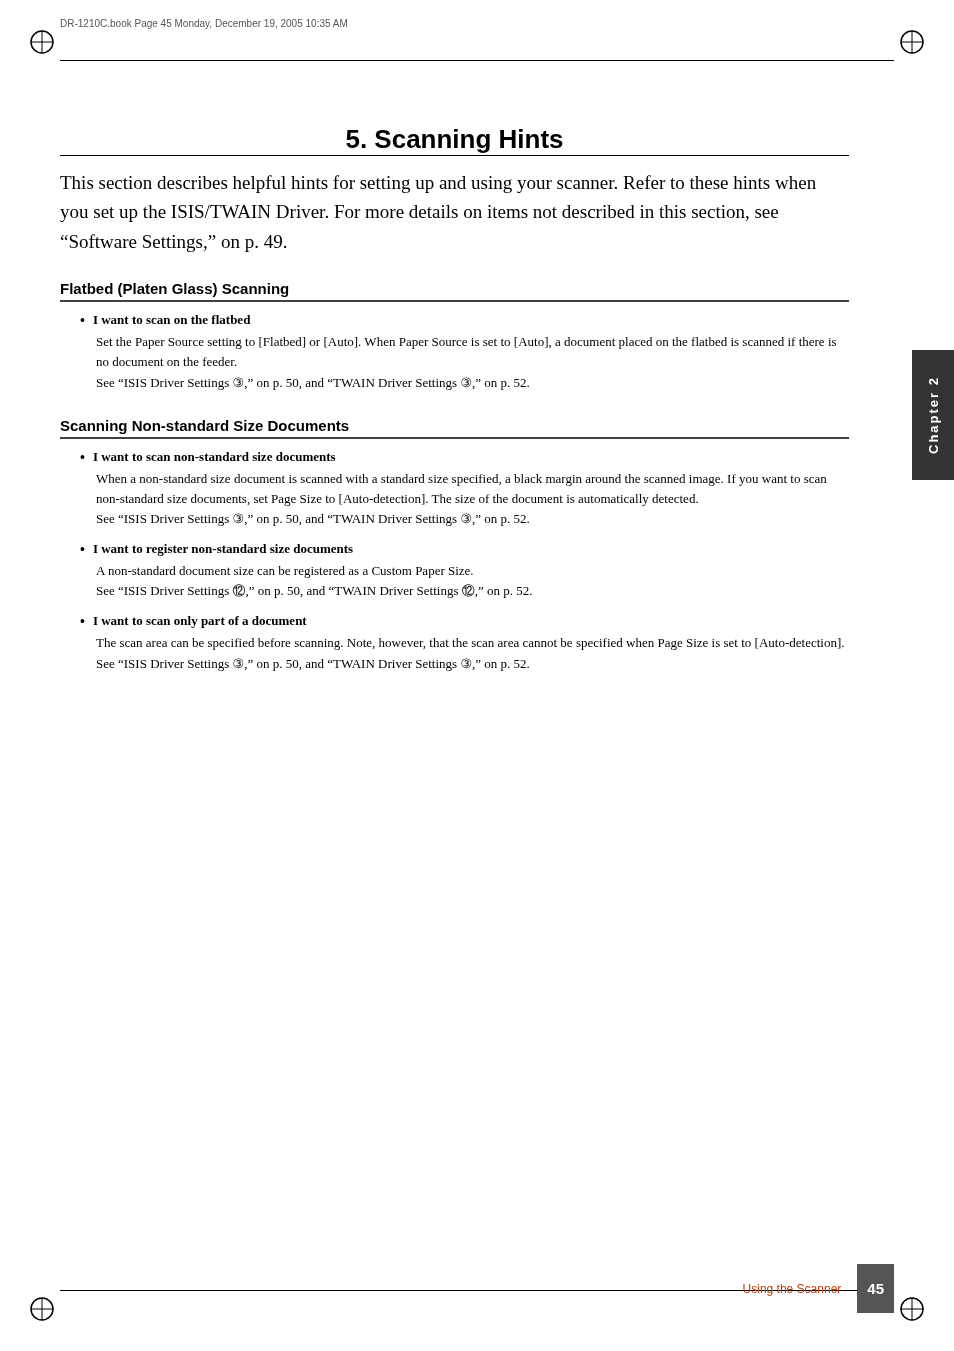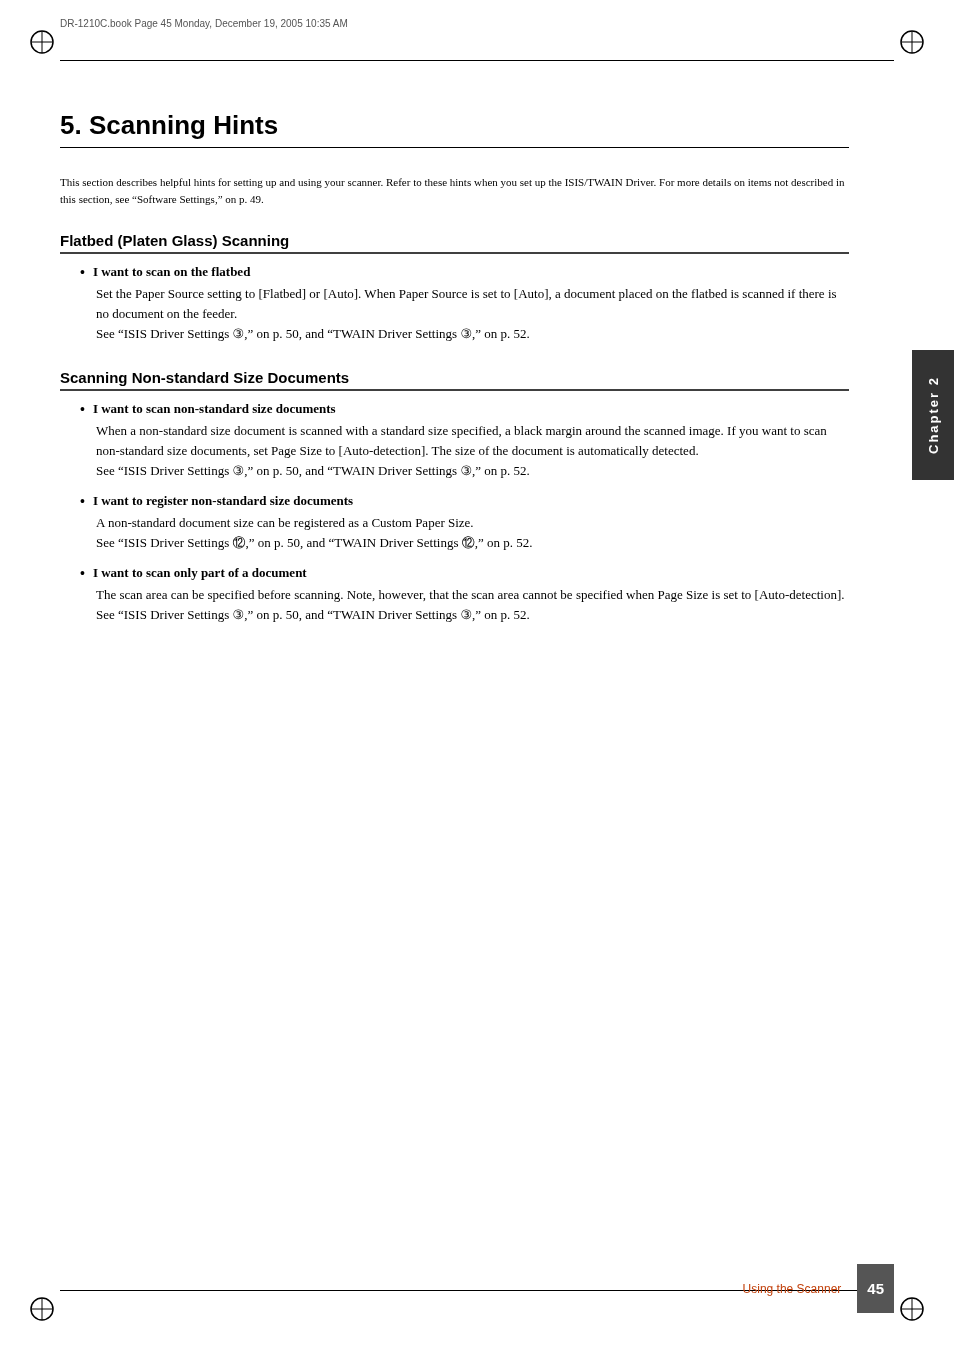--- a/index.html
+++ b/index.html
@@ -105,31 +105,31 @@
       text-orientation: mixed;
       transform: rotate(180deg);
       letter-spacing: 2px;
     }
 
     
     .section-title {
       font-size: 26px;
       font-weight: bold;
       font-family: Arial, sans-serif;
-      margin-top: 30px;
+      margin-top: 44px;
       margin-bottom: 8px;
-      padding-bottom: 6px;
       border-bottom: 1.5px solid #000;
+      text-align: center;
     }
 
     
     .intro-text {
-      font-size: 11px;
+      font-size: 19px;
       line-height: 1.55;
-      margin-top: 26px;
+      margin-top: 12px;
       margin-bottom: 20px;
     }
 
     
     .subsection-header {
       font-size: 15px;
       font-weight: bold;
       font-family: Arial, sans-serif;
       border-bottom: 2px solid #404040;
       padding-bottom: 3px;

